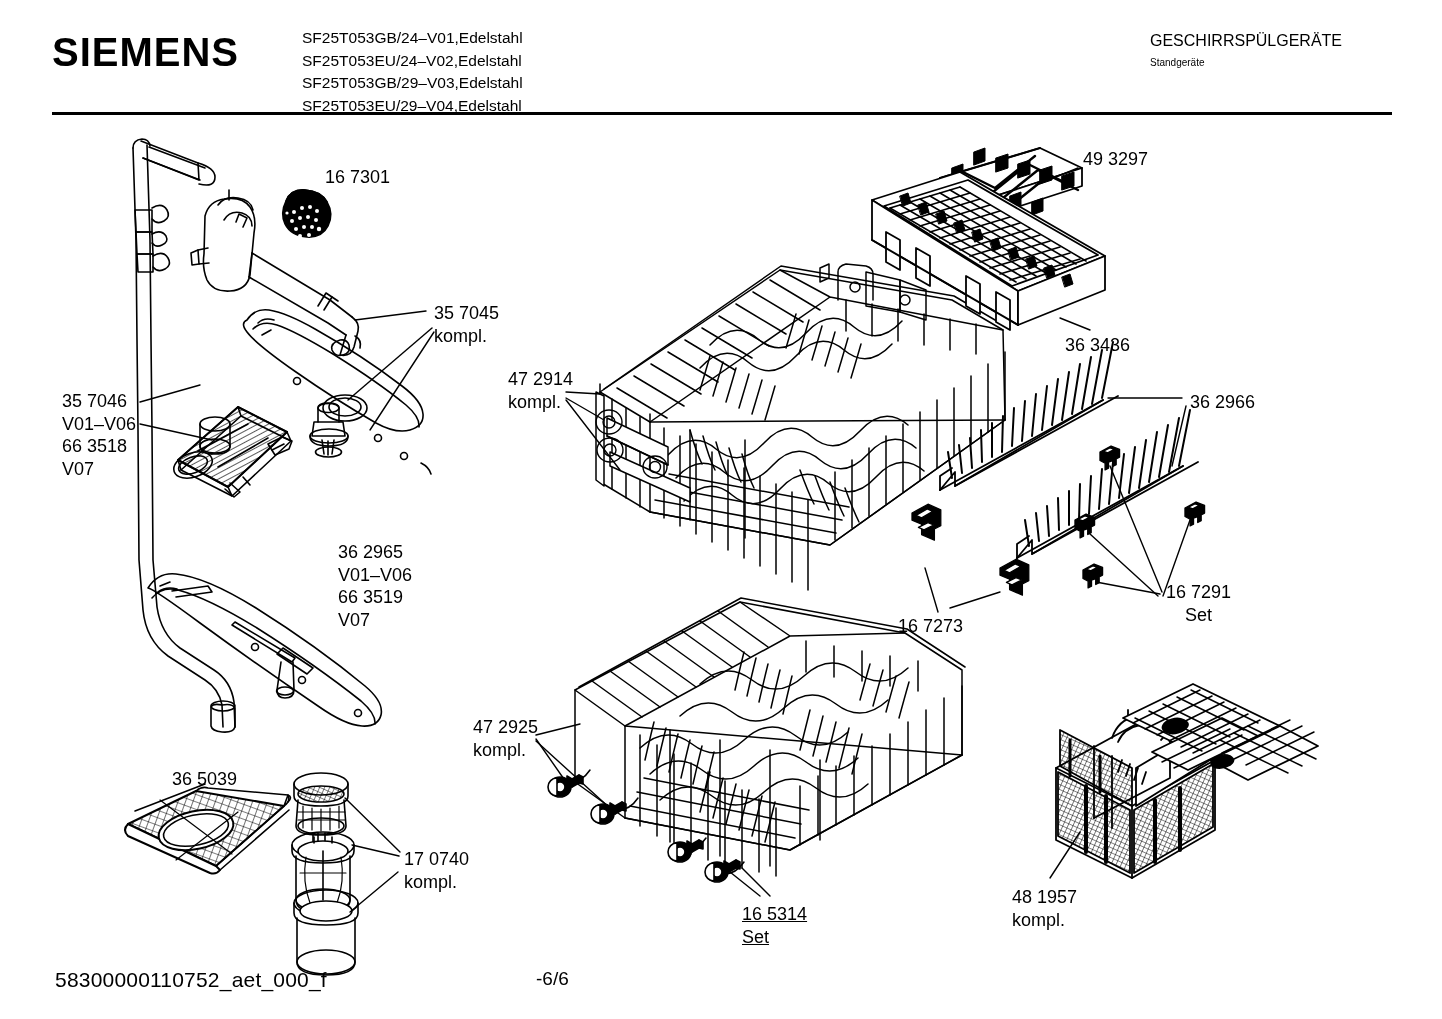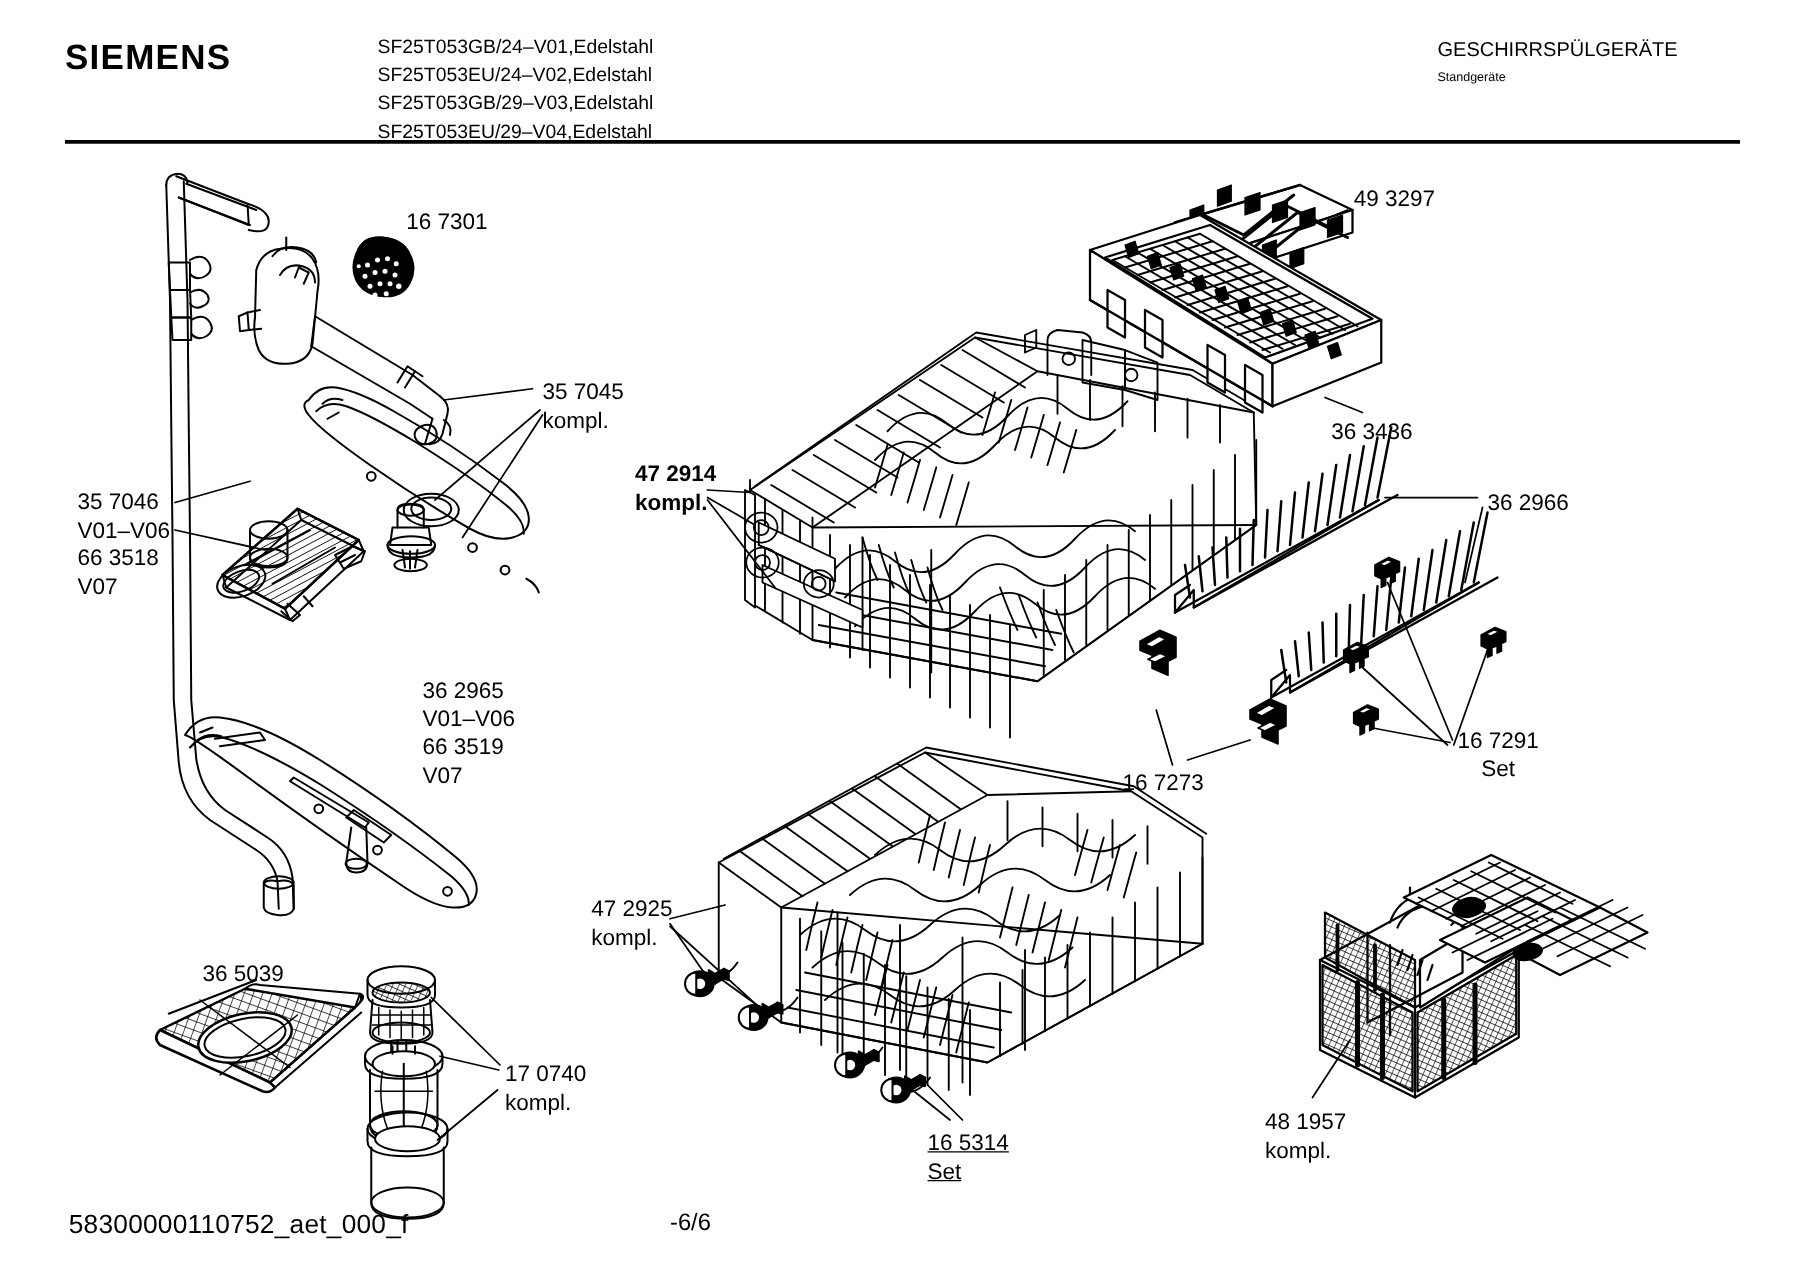--- a/index.html
+++ b/index.html
@@ -1,21 +1,21 @@
 <!DOCTYPE html>
 <html><head>
 <meta charset="utf-8">
 <style>
   html,body{margin:0;padding:0;background:#fff;}
   body{width:1442px;height:1019px;position:relative;overflow:hidden;
        font-family:"Liberation Sans","DejaVu Sans",sans-serif;color:#000;}
   .page{position:absolute;inset:0;background:#fff;}
 
   
-  .logo{position:absolute;left:52px;top:30px;font-size:28px;font-weight:bold;
+  .logo{position:absolute;left:52px;top:30px;font-size:40px;font-weight:bold;
         letter-spacing:1.0px;font-family:"Liberation Sans",sans-serif;}
   .models{position:absolute;font-size:15.5px;line-height:22.6px;white-space:pre;}
   .models.col1{left:274px;top:27px;margin-left:28px;}
   .models.col2{left:566px;top:27px;}
   .dept{position:absolute;left:1150px;top:30px;font-size:16px;line-height:22px;}
   .dept .l2{font-size:10px;}
   .rule{position:absolute;left:52px;top:112px;width:1340px;height:3px;background:#000;}
 
   
   .fileid{position:absolute;left:55px;top:968px;font-size:21px;letter-spacing:0.2px;}
@@ -540,24 +540,24 @@
   <div class="lbl" style="left:434px;top:302px;">35 7045
 kompl.</div>
   <div class="lbl" style="left:62px;top:390px;">35 7046
 V01–V06
 66 3518
 V07</div>
   <div class="lbl" style="left:338px;top:541px;">36 2965
 V01–V06
 66 3519
 V07</div>
-  <div class="lbl" style="left:162px;top:768px;text-align:center;">36 5039</div>
+  <div class="lbl" style="left:172px;top:768px;text-align:center;">36 5039</div>
   <div class="lbl" style="left:404px;top:848px;">17 0740
 kompl.</div>
-  <div class="lbl" style="left:508px;top:368px;font-weight:bold;">47 2914
+  <div class="lbl" style="left:508px;top:368px;">47 2914
 kompl.</div>
   <div class="lbl" style="left:473px;top:716px;">47 2925
 kompl.</div>
   <div class="lbl" style="left:742px;top:903px;text-align:left;text-decoration:underline;">16 5314
 Set</div>
   <div class="lbl" style="left:1083px;top:148px;">49 3297</div>
   <div class="lbl" style="left:1065px;top:334px;">36 3436</div>
   <div class="lbl" style="left:1190px;top:391px;">36 2966</div>
   <div class="lbl" style="left:1166px;top:581px;text-align:center;">16 7291
 Set</div>

